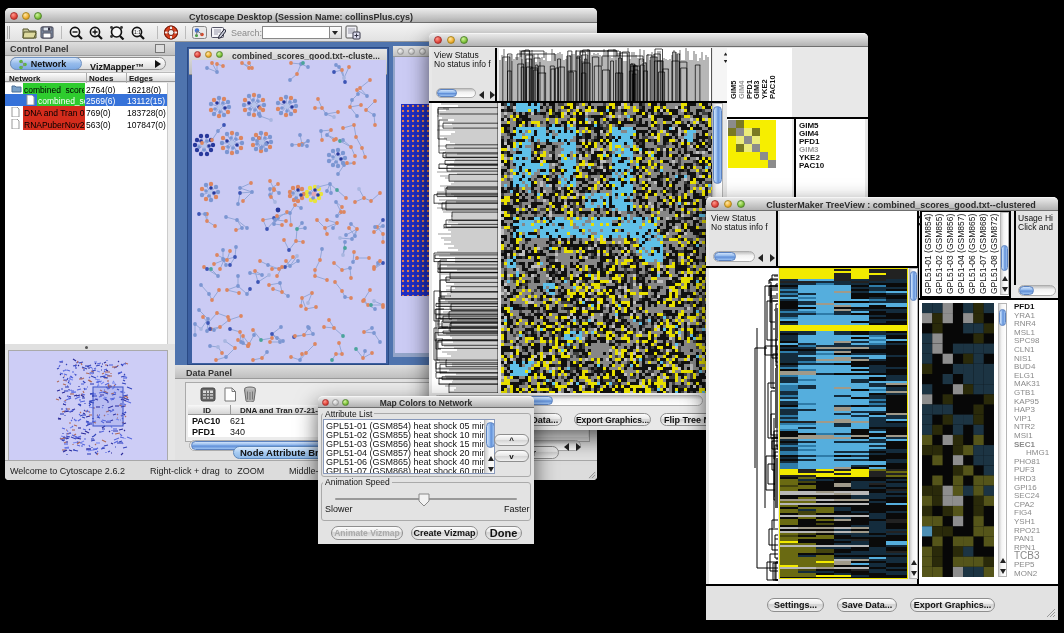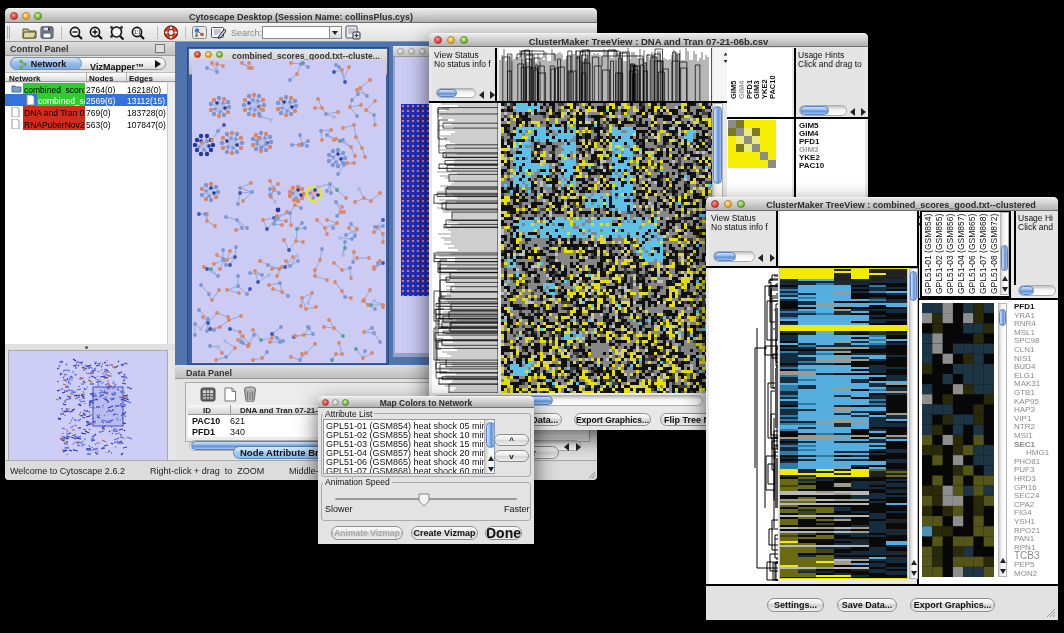--- a/index.html
+++ b/index.html
@@ -1155,21 +1155,20 @@
         <path d="M7 1L1 7M7 4L4 7" stroke="#999" stroke-width="1"></path>
       </svg>
   </div>
 </div>
 
 <div class="win" id="cm1" style="left:429px;top:33px;width:439px;height:397px;border-radius:5px 5px 0 0">
   <div class="tbar" style="height:14px;border-radius:5px 5px 0 0"></div>
   <div class="tl r" style="left:5px;top:3px;width:8px;height:8px"></div>
   <div class="tl y" style="left:18px;top:3px;width:8px;height:8px"></div>
   <div class="tl g" style="left:31px;top:3px;width:8px;height:8px"></div>
-  <div class="ttl" style="top:3px;font-size:9.5px">ClusterMaker TreeView : DNA and Tran 07-21-06b.csv</div>
 
   <div class="ab" style="left:3px;top:15px;width:65px;height:53px;background:#e4e4e4;border-right:2px solid #000">
     <div class="t8 ab" style="left:2px;top:3px;font-size:8.5px">View Status</div>
     <div class="t8 ab" style="left:2px;top:12px;font-size:8.5px;width:62px;white-space:nowrap;overflow:hidden">No status info f</div>
     <div class="sbtrack" style="left:4px;top:40px;width:40px;height:10px"></div>
     <div class="sbthumbh" style="left:5px;top:41px;width:20px;height:8px"></div>
     <div class="ab arrL" style="left:45px;top:41px;width:9px;height:9px"></div>
     <div class="ab arrR" style="left:54px;top:41px;width:9px;height:9px"></div>
   </div>
 
@@ -1185,28 +1184,20 @@
 
   <div class="ab" style="left:298px;top:15px;width:65px;height:85px;background:#fff">
     <div class="vlabel" style="left:11px;top:43px;font-size:7.5px;font-weight:bold">GIM5</div>
     <div class="vlabel" style="left:19px;top:43px;font-size:7.5px;font-weight:bold;color:#999">GIM4</div>
     <div class="vlabel" style="left:27px;top:43px;font-size:7.5px;font-weight:bold">PFD1</div>
     <div class="vlabel" style="left:34px;top:43px;font-size:7.5px;font-weight:bold">GIM3</div>
     <div class="vlabel" style="left:42px;top:43px;font-size:7.5px;font-weight:bold">YKE2</div>
     <div class="vlabel" style="left:50px;top:43px;font-size:7.5px;font-weight:bold">PAC10</div>
   </div>
 
-  <div class="ab" style="left:365px;top:15px;width:71px;height:70px;background:#e4e4e4;border-left:2px solid #000">
-    <div class="t8 ab" style="left:2px;top:3px;font-size:8.5px">Usage Hints</div>
-    <div class="t8 ab" style="left:2px;top:12px;font-size:8.5px;width:66px;white-space:nowrap;overflow:hidden">Click and drag to</div>
-    <div class="sbtrack" style="left:3px;top:57px;width:48px;height:11px"></div>
-    <div class="sbthumbh" style="left:4px;top:58px;width:29px;height:9px"></div>
-    <div class="ab arrL" style="left:52px;top:58px;width:9px;height:9px"></div>
-    <div class="ab arrR" style="left:61px;top:58px;width:9px;height:9px"></div>
-  </div>
   <div class="gline" style="left:0;top:68px;width:298px;height:2px"></div>
   <div class="gline" style="left:298px;top:84px;width:141px;height:2px"></div>
 
   <div class="ab" style="left:3px;top:70px;width:66px;height:290px;background:#fff;border-right:1px solid #555"><svg width="66" height="290" viewBox="0 0 66 290">
         <path d="M9 1H66M26 3H66M11 5H66M14 7H66M6 9H66M8 11H66M5 13H66M10 15H66M22 17H66M11 19H66M20 21H66M6 23H66M21 25H66M5 27H66M23 29H66M19 31H66M8 33H66M12 35H66M14 37H66M18 39H66M23 41H66M6 43H66M22 45H66M8 47H66M13 49H66M25 51H66M10 53H66M12 55H66M23 57H66M22 59H66M18 61H66M22 63H66M6 65H66M19 67H66M5 69H66M25 71H66M8 73H66M13 75H66M17 77H66M22 79H66M19 81H66M8 83H66M12 85H66M12 87H66M5 89H66M19 91H66M22 93H66M25 95H66M7 97H66M24 99H66M6 101H66M13 103H66M5 105H66M10 107H66M11 109H66M20 111H66M19 113H66M21 115H66M17 117H66M16 119H66M26 121H66M19 123H66M11 125H66M16 127H66M19 129H66M6 131H66M19 133H66M9 135H66M12 137H66M19 139H66M12 141H66M22 143H66M16 145H66M26 147H66M5 149H66M18 151H66M7 153H66M23 155H66M23 157H66M23 159H66M6 161H66M15 163H66M9 165H66M25 167H66M5 169H66M9 171H66M18 173H66M13 175H66M9 177H66M14 179H66M22 181H66M14 183H66M23 185H66M14 187H66M7 189H66M15 191H66M18 193H66M6 195H66M13 197H66M16 199H66M4 201H66M6 203H66M17 205H66M18 207H66M11 209H66M15 211H66M9 213H66M19 215H66M25 217H66M12 219H66M5 221H66M9 223H66M14 225H66M16 227H66M18 229H66M14 231H66M18 233H66M20 235H66M7 237H66M21 239H66M9 241H66M12 243H66M22 245H66M25 247H66M10 249H66M15 251H66M19 253H66M5 255H66M8 257H66M7 259H66M20 261H66M20 263H66M6 265H66M17 267H66M8 269H66M24 271H66M13 273H66M14 275H66M21 277H66M20 279H66M6 281H66M13 283H66M24 285H66M22 287H66M17 289H66" stroke="#9e9e9e" stroke-width="1.1" fill="none"></path>
         <path d="M10 218.0v7M10 218.0H66M10 224.6H66M4 269.7v5M4 269.7H66M4 275.2H66M2 150.0v9M2 150.0H66M2 158.6H66M10 236.7v6M10 236.7H66M10 242.3H66M4 259.8v6M4 259.8H66M4 265.9H66M3 206.3v5M3 206.3H66M3 211.0H66M18 169.8v6M18 169.8H66M18 175.3H66M20 109.1v8M20 109.1H66M20 117.5H66M6 215.2v9M6 215.2H66M6 224.0H66M10 273.7v3M10 273.7H66M10 276.6H66M14 117.0v7M14 117.0H66M14 124.2H66M14 85.0v8M14 85.0H66M14 93.0H66M19 201.0v6M19 201.0H66M19 207.5H66M13 57.4v4M13 57.4H66M13 61.5H66M14 98.0v9M14 98.0H66M14 106.9H66M19 183.7v6M19 183.7H66M19 189.2H66M7 196.1v3M7 196.1H66M7 198.9H66M10 100.0v6M10 100.0H66M10 106.0H66M9 188.5v7M9 188.5H66M9 195.7H66M6 237.4v8M6 237.4H66M6 245.4H66M11 228.1v2M11 228.1H66M11 230.3H66M14 41.8v3M14 41.8H66M14 45.2H66M4 211.8v4M4 211.8H66M4 215.8H66M17 71.4v7M17 71.4H66M17 78.2H66M15 83.9v2M15 83.9H66M15 86.2H66M3 229.7v8M3 229.7H66M3 237.8H66M17 208.8v7M17 208.8H66M17 216.0H66M6 158.7v7M6 158.7H66M6 166.2H66M6 225.5v7M6 225.5H66M6 232.1H66M8 261.3v9M8 261.3H66M8 270.0H66M7 275.2v6M7 275.2H66M7 281.1H66M6 4.6v6M6 4.6H66M6 11.0H66M18 220.4v8M18 220.4H66M18 228.2H66M14 257.1v7M14 257.1H66M14 263.7H66M11 213.2v6M11 213.2H66M11 219.4H66M19 219.1v4M19 219.1H66M19 223.2H66M14 50.9v3M14 50.9H66M14 54.2H66M11 49.8v5M11 49.8H66M11 54.5H66M12 121.4v3M12 121.4H66M12 124.3H66M6 165.1v4M6 165.1H66M6 169.4H66M4 200.4v3M4 200.4H66M4 203.5H66M2 91.7v9M2 91.7H66M2 100.2H66M14 174.0v5M14 174.0H66M14 179.4H66M8 161.9v7M8 161.9H66M8 169.4H66M5 90.3v3M5 90.3H66M5 93.6H66M11 20.2v5M11 20.2H66M11 25.1H66M3 151.9v4M3 151.9H66M3 155.5H66M7 61.0v5M7 61.0H66M7 65.5H66M15 62.4v6M15 62.4H66M15 68.1H66M17 281.1v9M17 281.1H66M17 289.9H66M6 6v30M6 6h11M6 36h9M8 157v36M8 157h7M8 193h11M4 236v33M4 236h7M4 269h11M4 206v40M4 206h8M4 246h5M2 225v32M2 225h12M2 257h6M5 239v18M5 239h5M5 257h10M7 194v29M7 194h6M7 224h9M8 177v39M8 177h10M8 216h12M2 188v30M2 188h7M2 218h6M7 17v33M7 17h9M7 50h7" stroke="#000" stroke-width="0.7" fill="none"></path>
       </svg></div>
 
   <div class="ab" style="left:72px;top:70px;width:211px;height:290px"><svg width="211" height="290" viewBox="0 0 211 290">
         <rect width="211" height="290" fill="#878787"></rect>
@@ -1559,14 +1550,14 @@
   <div class="ab t8" style="left:5px;top:82px;font-size:8.5px;background:#e3e3e3;z-index:3;padding:0 2px">Animation Speed</div>
   <div class="ab" style="left:3px;top:86px;width:210px;height:39px;border:1px solid #aaa;border-radius:3px"></div>
   <div class="ab" style="left:17px;top:102px;width:182px;height:2px;background:#999;border-radius:1px"></div>
   <svg class="ab" style="left:100px;top:97px" width="12" height="14">
       <path d="M1 1h10v7l-5 5l-5-5z" fill="#f2f2f2" stroke="#888"></path>
     </svg>
   <div class="ab t9" style="left:7px;top:108px">Slower</div>
   <div class="ab t9" style="left:186px;top:108px">Faster</div>
   <div class="aquabtn" style="left:13px;top:130px;width:72px;height:14px;font-size:8.5px;line-height:13px;color:#aaa">Animate Vizmap</div>
   <div class="aquabtn" style="left:93px;top:130px;width:67px;height:14px;font-size:9px;line-height:13px">Create Vizmap</div>
-  <div class="aquabtn" style="left:167px;top:130px;width:37px;height:14px;font-size:14px;line-height:13px">Done</div>
+  <div class="aquabtn" style="left:167px;top:130px;width:37px;height:14px;font-size:11px;line-height:13px">Done</div>
 </div>
 
 </body></html>

